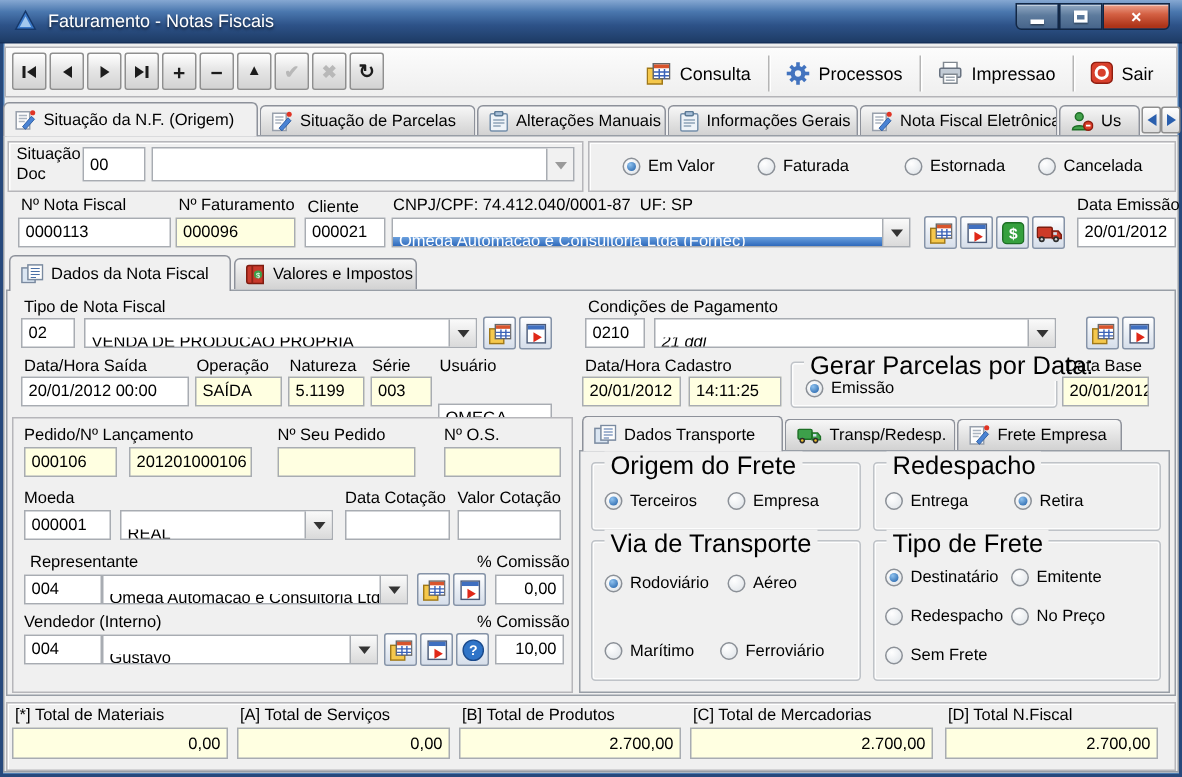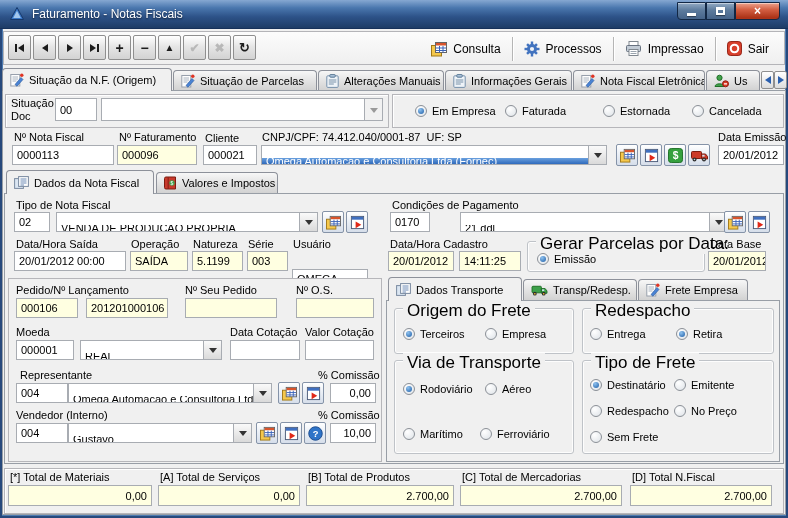--- a/index.html
+++ b/index.html
@@ -247,21 +247,21 @@
   <div class="combo dis" style="left:101px;top:98px;width:282px;height:23px;">
     <div class="ctext"></div>
     <div class="carr">
         <i></i>
       </div>
   </div>
 
   <div class="panel" style="left:392px;top:94px;width:392px;height:34px;"></div>
   <div class="ritem" style="left:415px;top:104px;">
     <span class="rdot on"></span>
-      <span class="rlbl">Em Empresa</span>
+      <span class="rlbl">Em Valor</span>
   </div>
   <div class="ritem" style="left:505px;top:104px;">
     <span class="rdot"></span>
       <span class="rlbl">Faturada</span>
   </div>
   <div class="ritem" style="left:603px;top:104px;">
     <span class="rdot"></span>
       <span class="rlbl">Estornada</span>
   </div>
   <div class="ritem" style="left:692px;top:104px;">
@@ -370,22 +370,22 @@
     <span style="display:flex;">
         <svg width="15" height="15" viewBox="0 0 16 16">
           <rect x="1.5" y="1.5" width="13" height="13" fill="#fff" stroke="#4a5a78"></rect>
           <rect x="2" y="2" width="12" height="3" fill="#3f6fc0"></rect>
           <polygon points="6,7 12,10.5 6,14" fill="#e02818"></polygon>
         </svg>
       </span>
   </div>
 
   <div class="lbl" style="left:392px;top:199px;">Condições de Pagamento</div>
-  <div class="tin" style="left:390px;top:212px;width:40px;">0170</div>
-  <div class="combo" style="left:460px;top:212px;width:268px;">
+  <div class="tin" style="left:390px;top:212px;width:40px;">0210</div>
+  <div class="combo" style="left:436px;top:212px;width:268px;font-style:italic;">
     <div class="ctext">21 ddl</div>
     <div class="carr">
         <i></i>
       </div>
   </div>
   <div class="ibtn" style="left:724px;top:211px;">
     <span style="display:flex;">
         <svg width="15" height="15" viewBox="0 0 16 16">
           <rect x="0.5" y="4.5" width="10" height="10.5" fill="#f5c84c" stroke="#a07818"></rect>
           <rect x="4.5" y="1.5" width="11" height="10" fill="#fff" stroke="#666"></rect>

